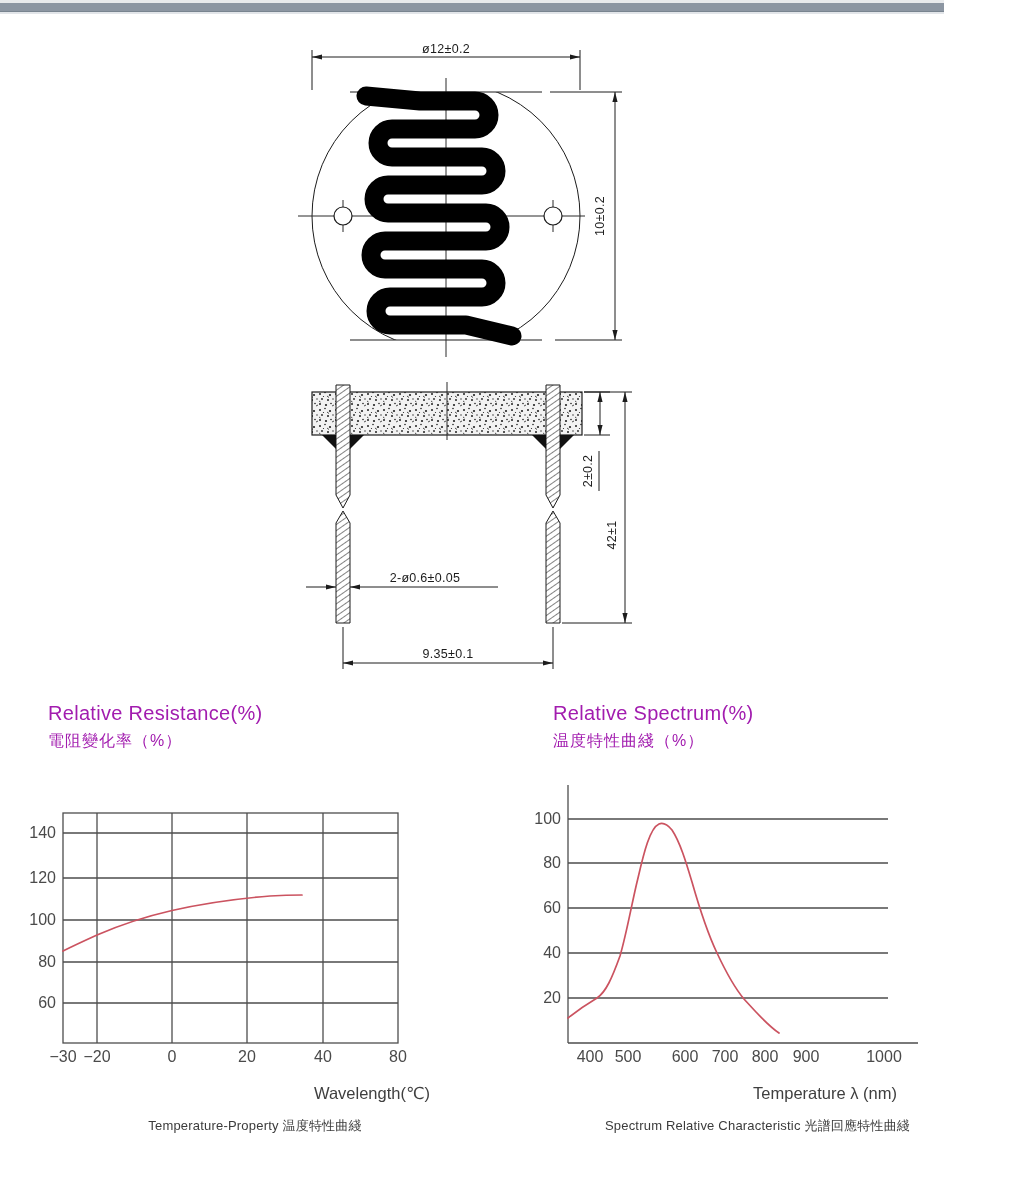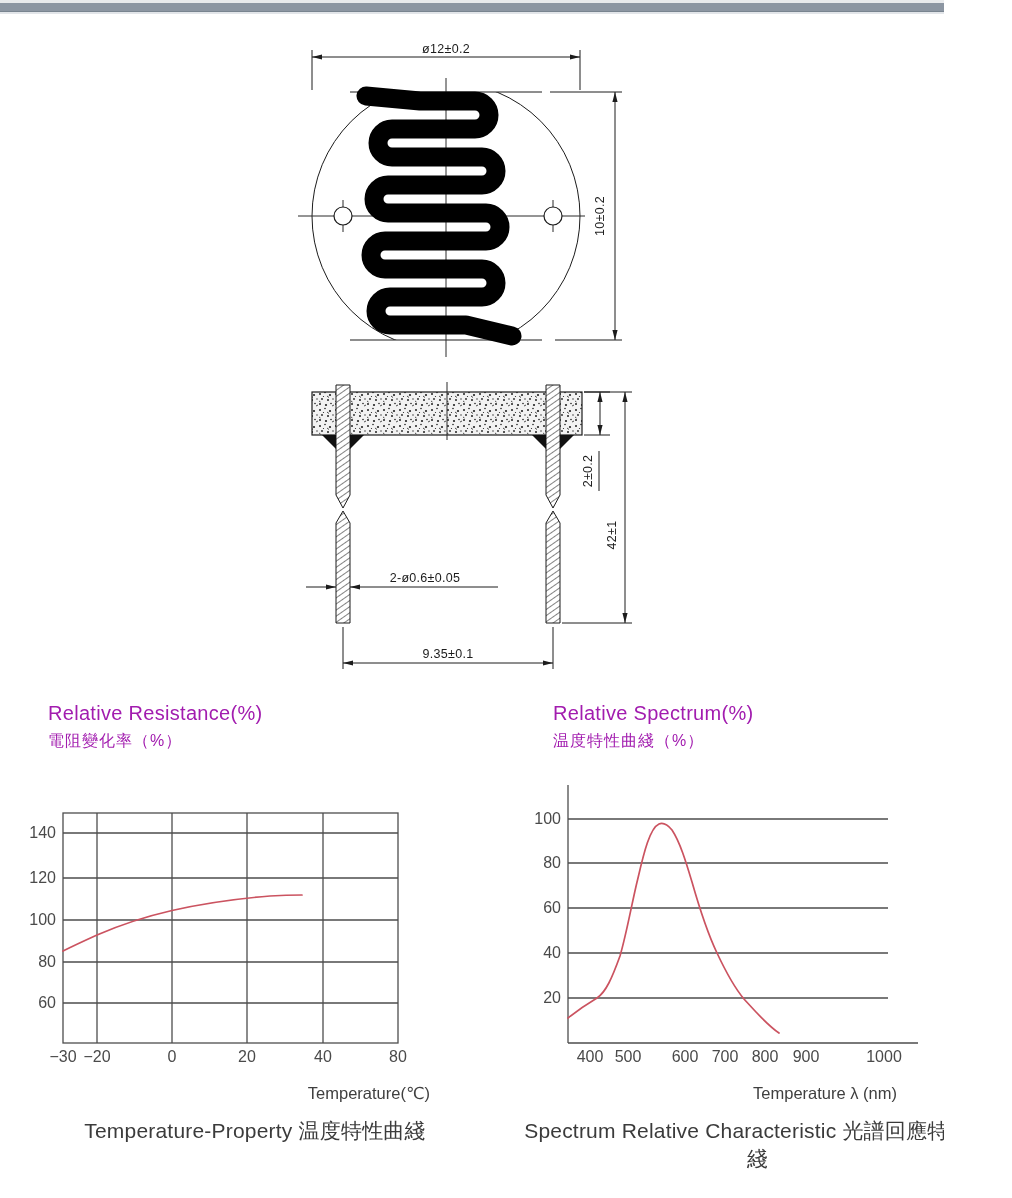--- a/index.html
+++ b/index.html
@@ -12,21 +12,21 @@
   .topbar .light{height:3px;background:#e8eaec;}
   .topbar .dark{height:8px;background:#8c96a2;border-bottom:1px solid #79848f;}
   .topbar .shadow{height:2px;background:#e2e5e9;}
   svg{position:absolute;overflow:visible;}
   svg text{font-family:"Liberation Sans","DejaVu Sans",sans-serif;fill:#222;}
   .dimtext{font-size:12.5px;letter-spacing:.3px;fill:#1c1c1c;}
   .ticktext{font-size:16px;fill:#4a4a4a;}
   .chart-title{position:absolute;font-size:20px;line-height:27px;color:#a21caf;letter-spacing:.3px;}
   .chart-title .zh{font-size:16px;letter-spacing:1px;}
   .axis-label{position:absolute;font-size:16.5px;color:#3f3f3f;text-align:right;width:200px;}
-  .caption{position:absolute;font-size:21px;color:#3b3b3b;text-align:center;letter-spacing:.2px;}
+  .caption{position:absolute;font-size:13px;color:#3b3b3b;text-align:center;letter-spacing:.2px;}
 </style>
 </head>
 <body>
 
 <div class="page">
 
   <div class="topbar">
     <div class="light"></div>
     <div class="dark"></div>
     <div class="shadow"></div>
@@ -194,21 +194,21 @@
       <text class="ticktext" x="152" y="267">0</text>
       <text class="ticktext" x="227" y="267">20</text>
       <text class="ticktext" x="303" y="267">40</text>
       <text class="ticktext" x="378" y="267">80</text>
     </g>
 
     <path d="M 43 156 C 55 150, 66 145, 77 140 C 100 130, 128 121, 152 115.5
              C 185 108, 225 103, 250 101 C 263 100.2, 274 100, 282 100" fill="none" stroke="#cb5360" stroke-width="1.7" stroke-linecap="round"></path>
   </svg>
 
-  <div class="axis-label" style="left:230px;top:1084px;">Temperature(℃)</div>
+  <div class="axis-label" style="left:230px;top:1084px;">Wavelength(℃)</div>
   <div class="caption" style="left:50px;top:1117px;width:410px;">Temperature-Property 温度特性曲綫</div>
 
   <div class="chart-title" style="left:553px;top:700px;">
     <div>Relative Spectrum(%)</div>
     <div class="zh">温度特性曲綫（%）</div>
   </div>
 
   <svg style="left:530px;top:780px;" width="440" height="300" viewBox="0 0 440 300">
 
     <g stroke="#4d4d4d" stroke-width="1.3">

